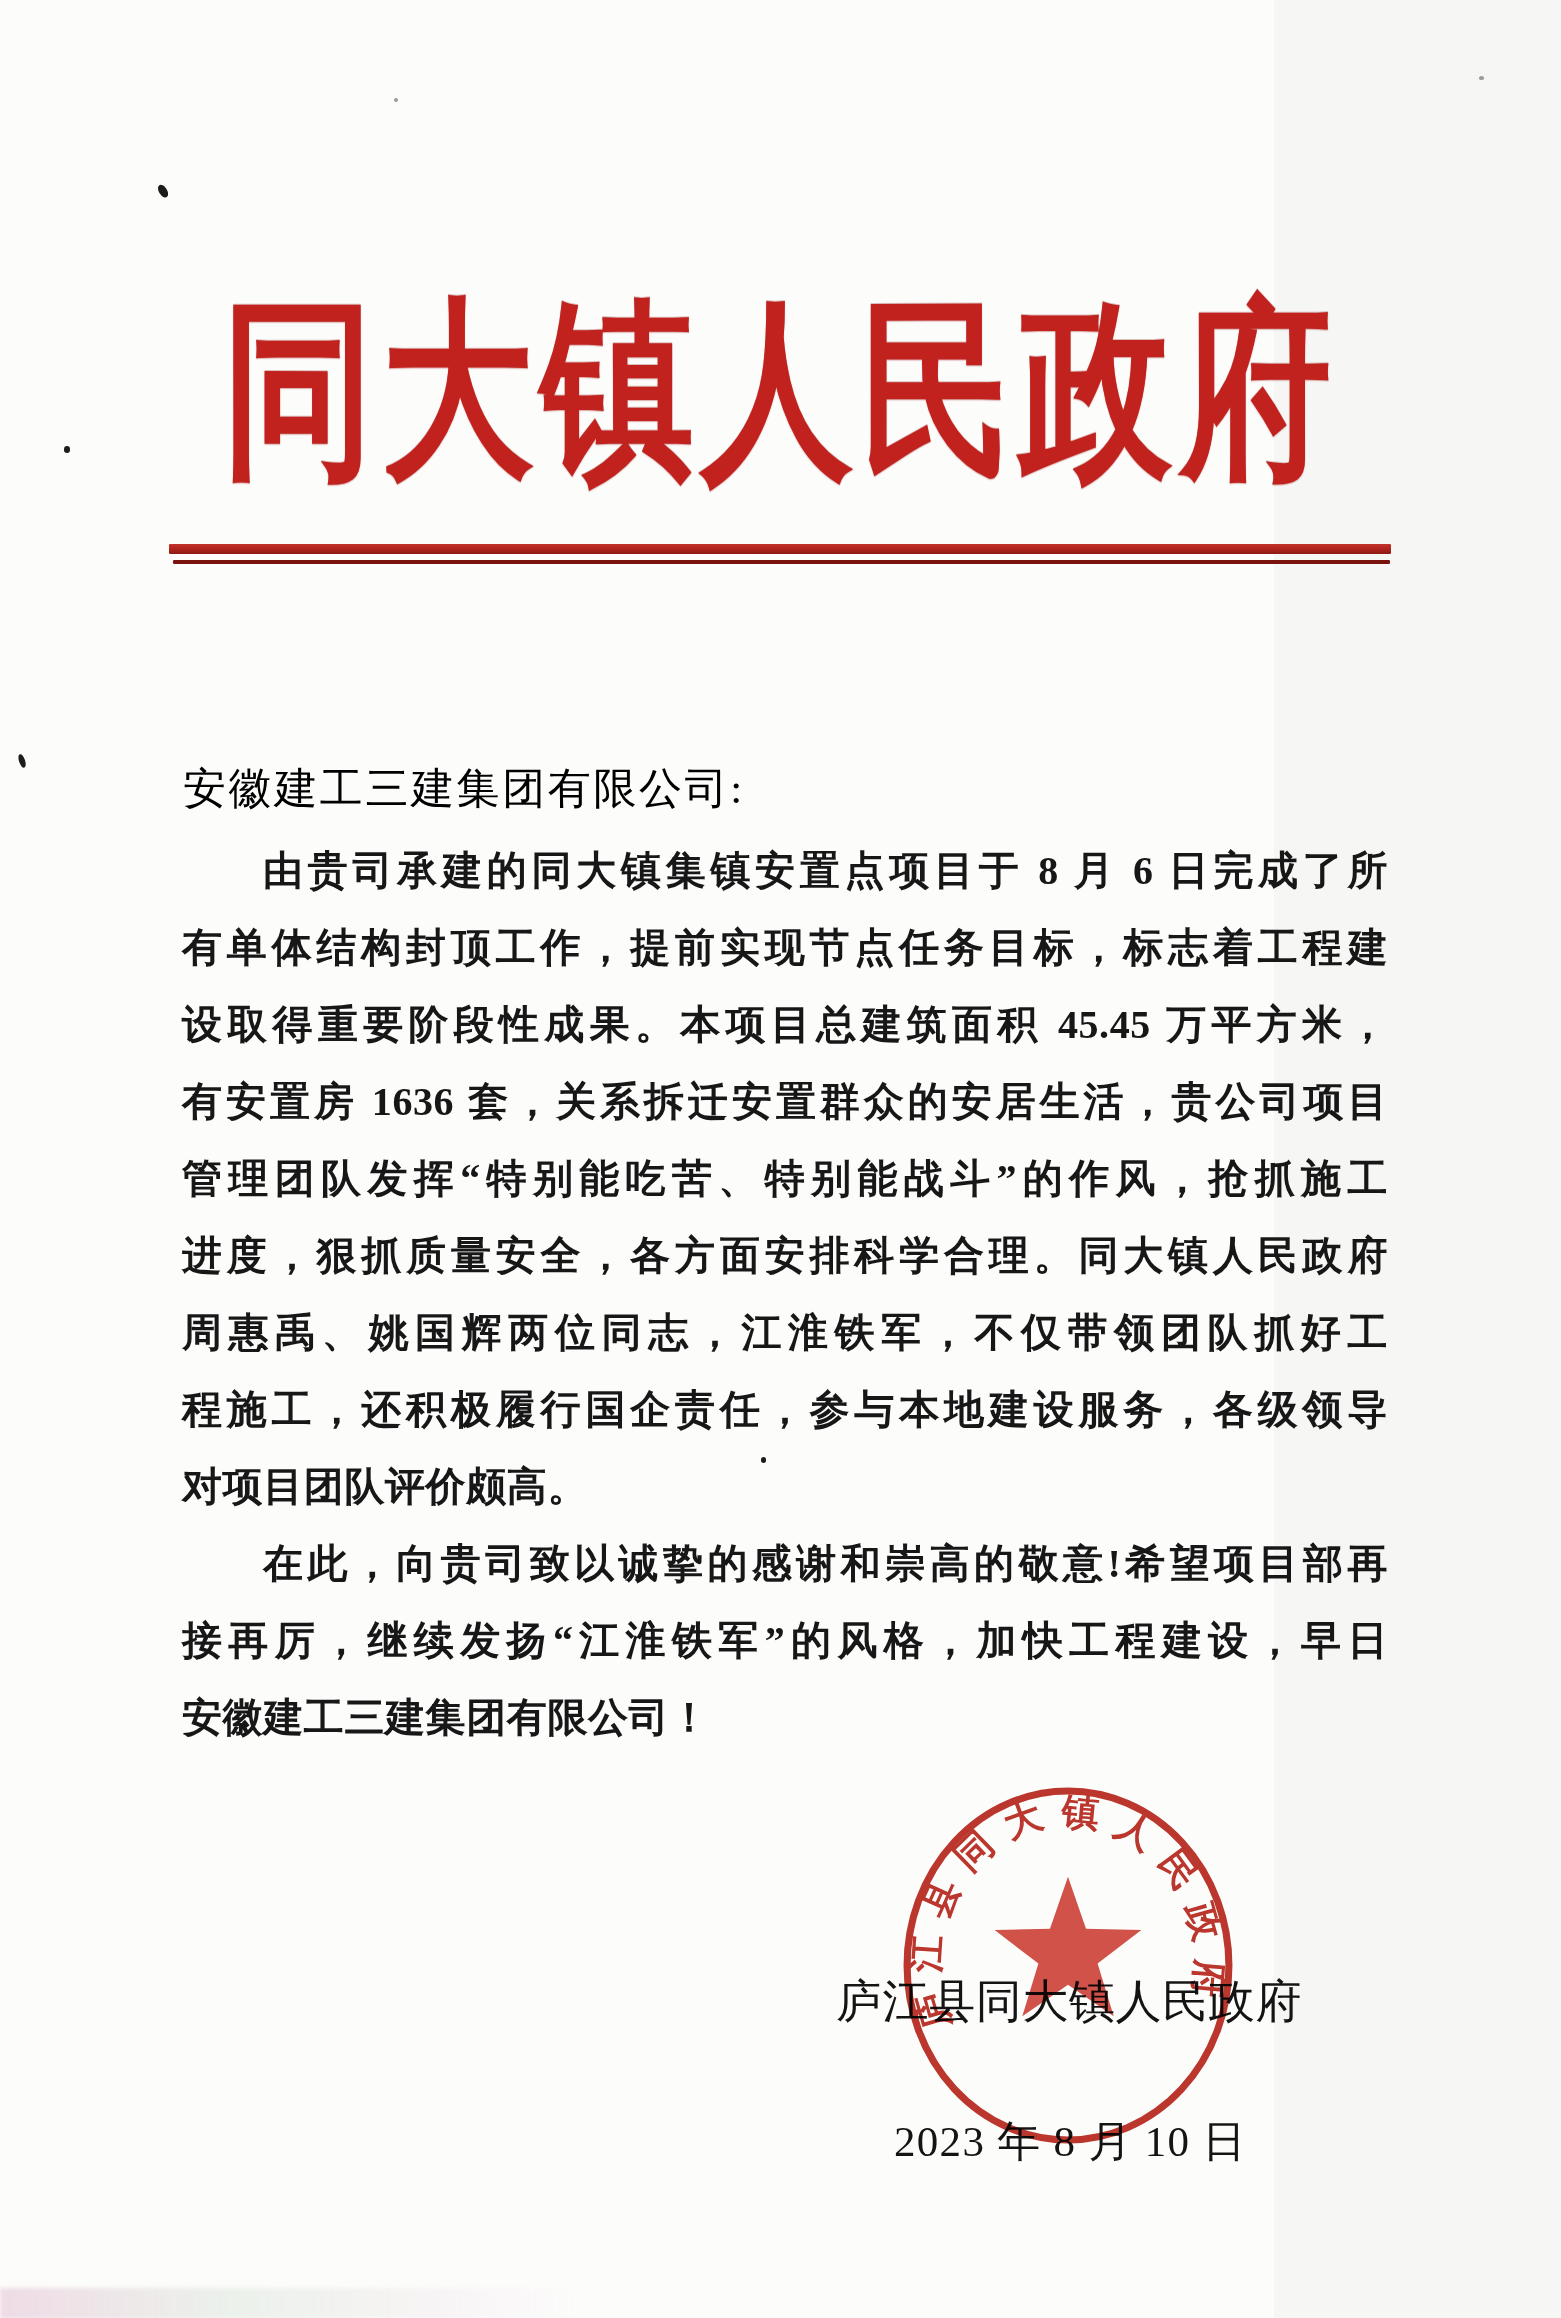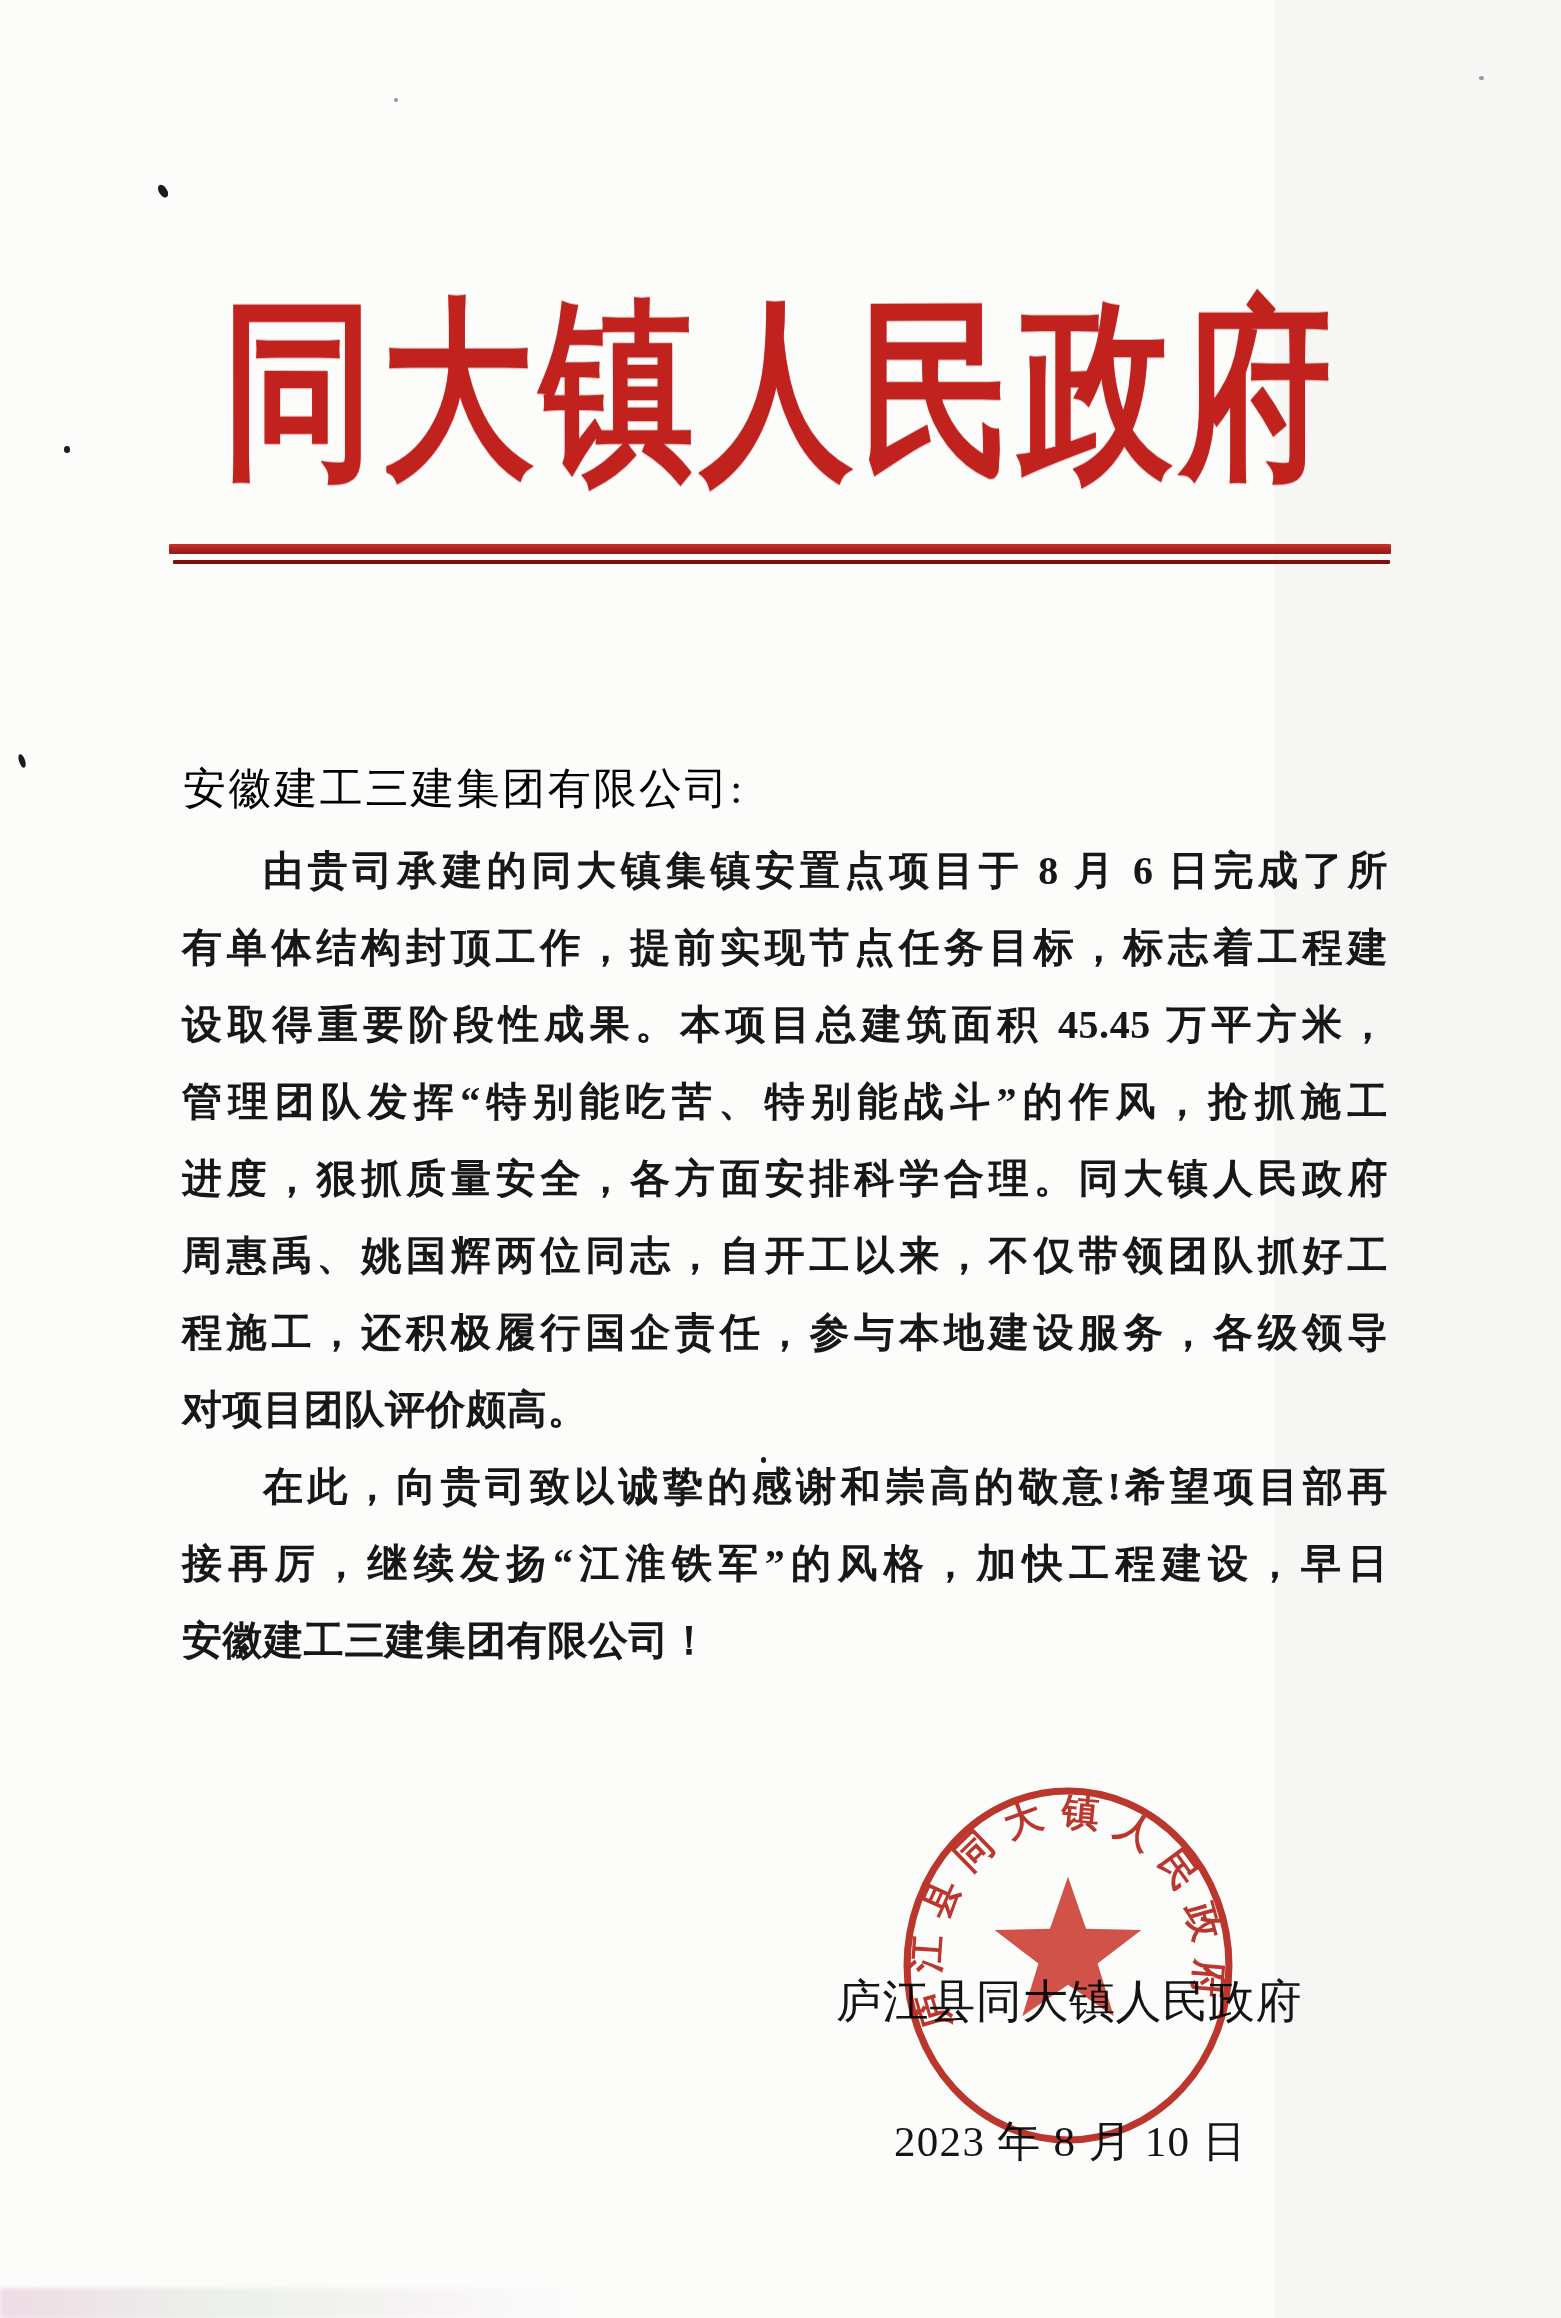--- a/index.html
+++ b/index.html
@@ -111,23 +111,24 @@
   <div class="rule-thick"></div>
   <div class="rule-thin"></div>
 
 
   <div class="salutation">安徽建工三建集团有限公司:</div>
 
   <div class="body-text">
       <div class="body-line indent fill">由贵司承建的同大镇集镇安置点项目于 8 月 6 日完成了所</div>
       <div class="body-line fill">有单体结构封顶工作，提前实现节点任务目标，标志着工程建</div>
       <div class="body-line fill">设取得重要阶段性成果。本项目总建筑面积 45.45 万平方米，</div>
+      <div class="body-line fill">有安置房 1636 套，关系拆迁安置群众的安居生活，贵公司项目</div>
       <div class="body-line fill">管理团队发挥“特别能吃苦、特别能战斗”的作风，抢抓施工</div>
       <div class="body-line fill">进度，狠抓质量安全，各方面安排科学合理。同大镇人民政府</div>
-      <div class="body-line fill">周惠禹、姚国辉两位同志，自开工以来，不仅带领团队抓好工</div>
+      <div class="body-line fill">周惠禹、姚国辉两位同志，江淮铁军，不仅带领团队抓好工</div>
       <div class="body-line fill">程施工，还积极履行国企责任，参与本地建设服务，各级领导</div>
       <div class="body-line">对项目团队评价颇高。</div>
       <div class="body-line indent fill">在此，向贵司致以诚挚的感谢和崇高的敬意!希望项目部再</div>
       <div class="body-line fill">接再厉，继续发扬“江淮铁军”的风格，加快工程建设，早日</div>
       <div class="body-line">安徽建工三建集团有限公司！</div>
     </div>
 
   <div class="seal">
     <svg viewBox="0 0 522 566" xmlns="http://www.w3.org/2000/svg">
       <ellipse class="ring" cx="261" cy="283" rx="250" ry="271" fill="none" stroke-width="11"></ellipse>

